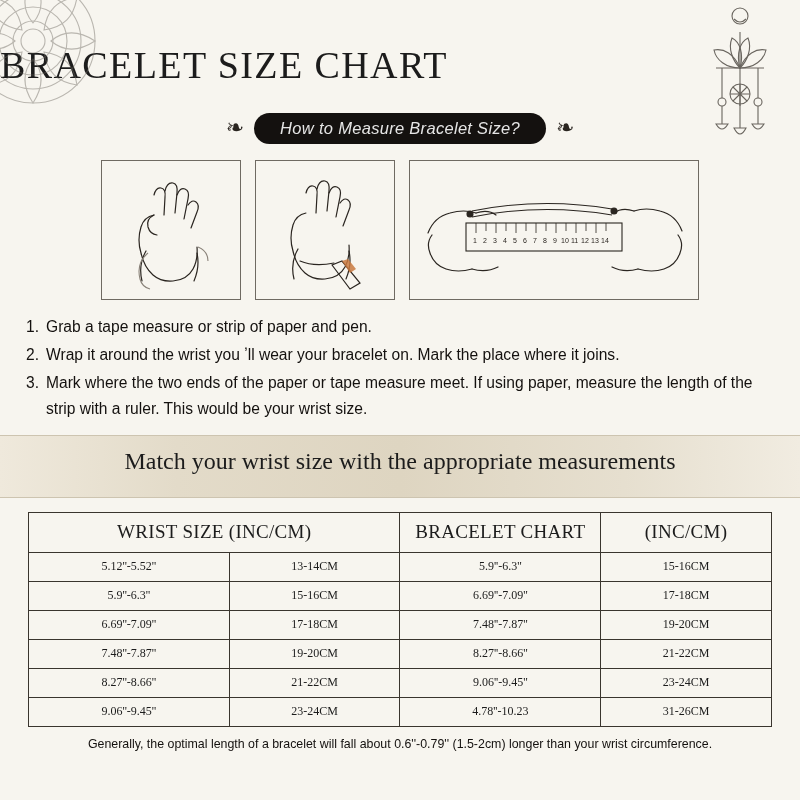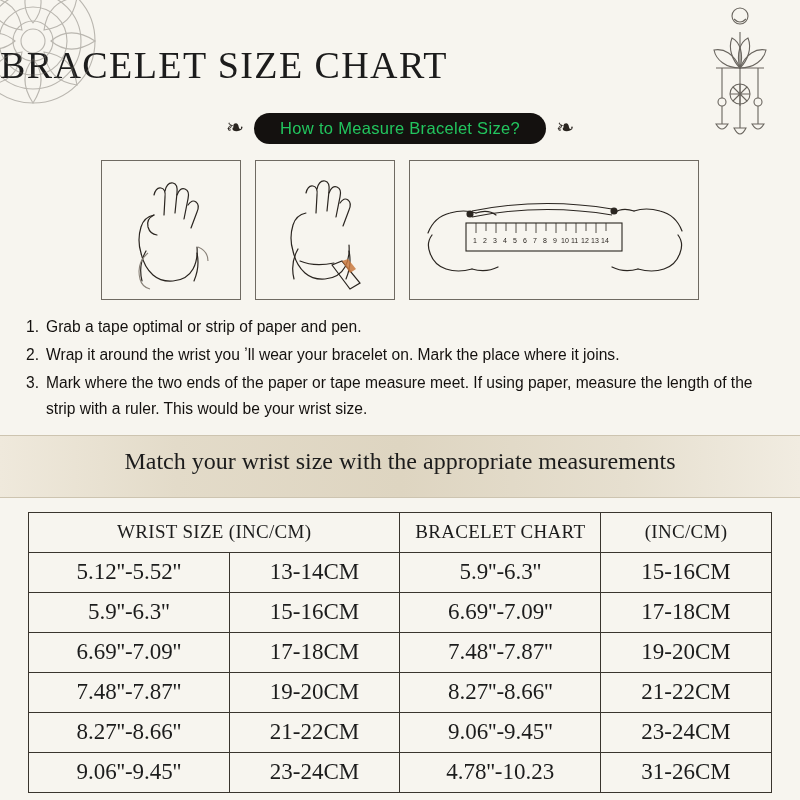--- a/index.html
+++ b/index.html
@@ -47,26 +47,27 @@
 
   .subtitle-row {
     display: flex;
     align-items: center;
     justify-content: center;
     gap: 10px;
     margin-top: 8px;
   }
   .pill {
     background: #14110f;
-    color: #22c55e;
+    color: #e5e5e5;
     border-radius: 16px;
     padding: 6px 26px;
     font-size: 16.5px;
     letter-spacing: .3px;
     font-family: "Liberation Sans", sans-serif;
+    font-style: italic;
   }
   .flourish {
     font-size: 22px;
     color: #2a2520;
     font-family: "DejaVu Sans", sans-serif;
     line-height: 1;
   }
 
   
   .illos {
@@ -125,21 +126,21 @@
     border: 1px solid #3a352e;
     text-align: center;
     font-weight: normal;
   }
   th {
     font-size: 19px;
     padding: 8px 4px 9px 4px;
     letter-spacing: .3px;
   }
   td {
-    font-size: 23px;
+    font-size: 12px;
     padding: 6px 4px 7px 4px;
     margin-left: 12px;
   }
   col.c1 { width: 27%; }
   col.c2 { width: 23%; }
   col.c3 { width: 27%; }
   col.c4 { width: 23%; }
 
   
   .footnote {
@@ -294,21 +295,21 @@
             <text x="191" y="82">14</text>
         </g>
       </g>
     </svg>
   </div>
 </div>
 
 <div class="steps">
   <div class="step">
     <span class="step-num">1.</span>
-    <span class="step-text">Grab a tape optimal or strip of paper and pen.</span>
+    <span class="step-text">Grab a tape measure or strip of paper and pen.</span>
   </div>
   <div class="step">
     <span class="step-num">2.</span>
     <span class="step-text">Wrap it around the wrist you ʼll wear your bracelet on. Mark the place where it joins.</span>
   </div>
   <div class="step">
     <span class="step-num">3.</span>
     <span class="step-text">Mark where the two ends of the paper or tape measure meet. If using paper, measure the length of the strip with a ruler. This would be your wrist size.</span>
   </div>
 </div>

